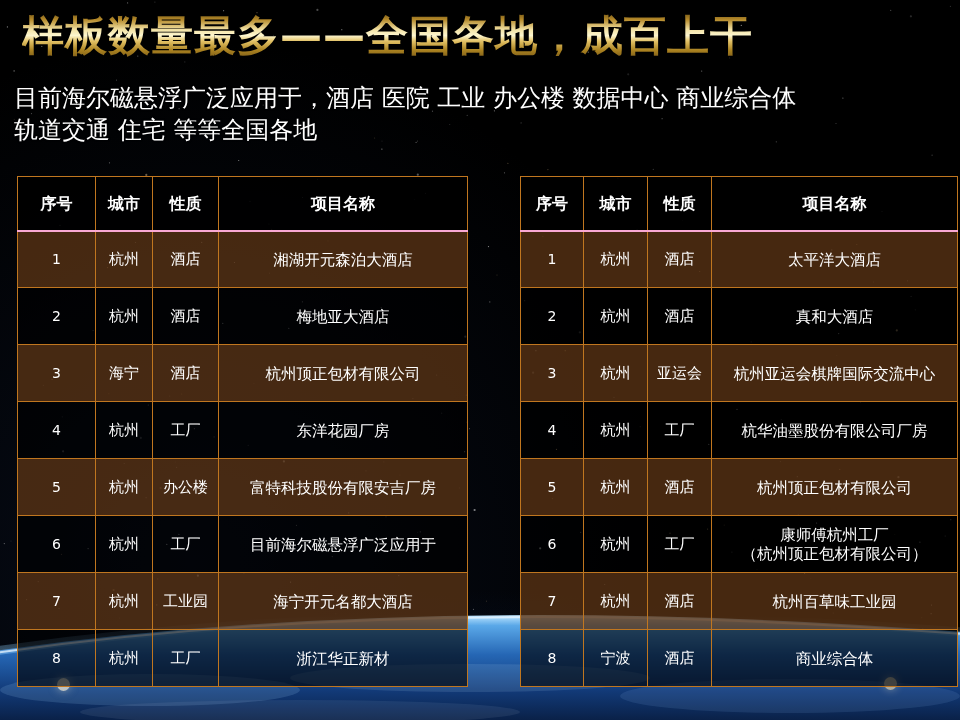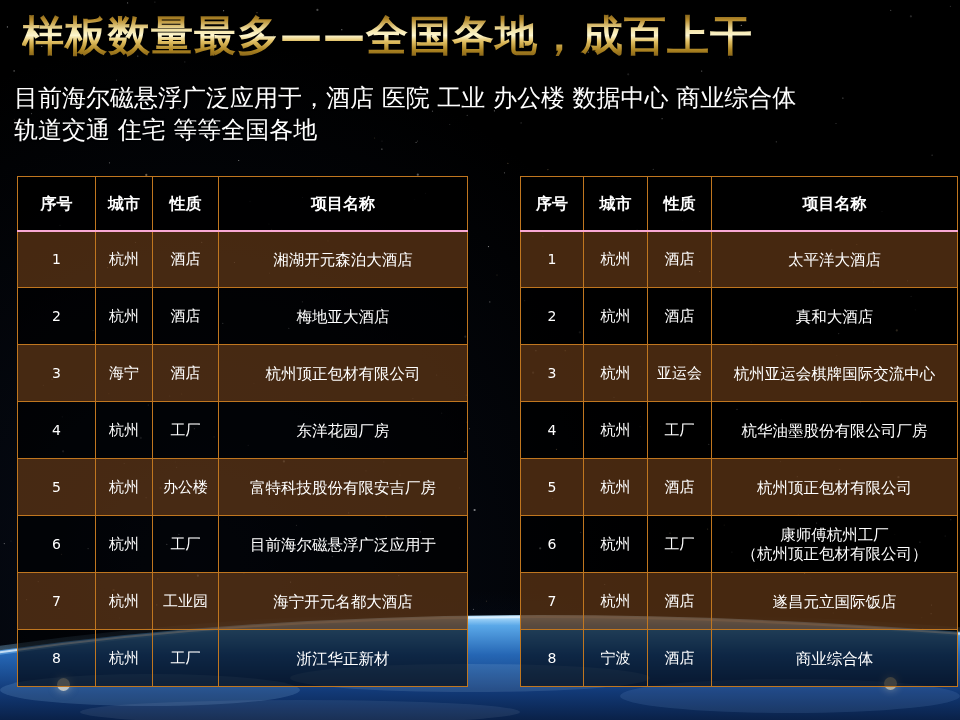--- a/index.html
+++ b/index.html
@@ -497,21 +497,21 @@
         <tr class="even">
           <td class="num">6</td>
           <td class="city">杭州</td>
           <td class="type">工厂</td>
           <td class="proj">康师傅杭州工厂<br>（杭州顶正包材有限公司）</td>
         </tr>
         <tr class="odd">
           <td class="num">7</td>
           <td class="city">杭州</td>
           <td class="type">酒店</td>
-          <td class="proj">遂昌元立国际饭店</td>
+          <td class="proj">杭州百草味工业园</td>
         </tr>
         <tr class="even">
           <td class="num">8</td>
           <td class="city">宁波</td>
           <td class="type">酒店</td>
           <td class="proj">商业综合体</td>
         </tr>
       </tbody>
   </table>
 

